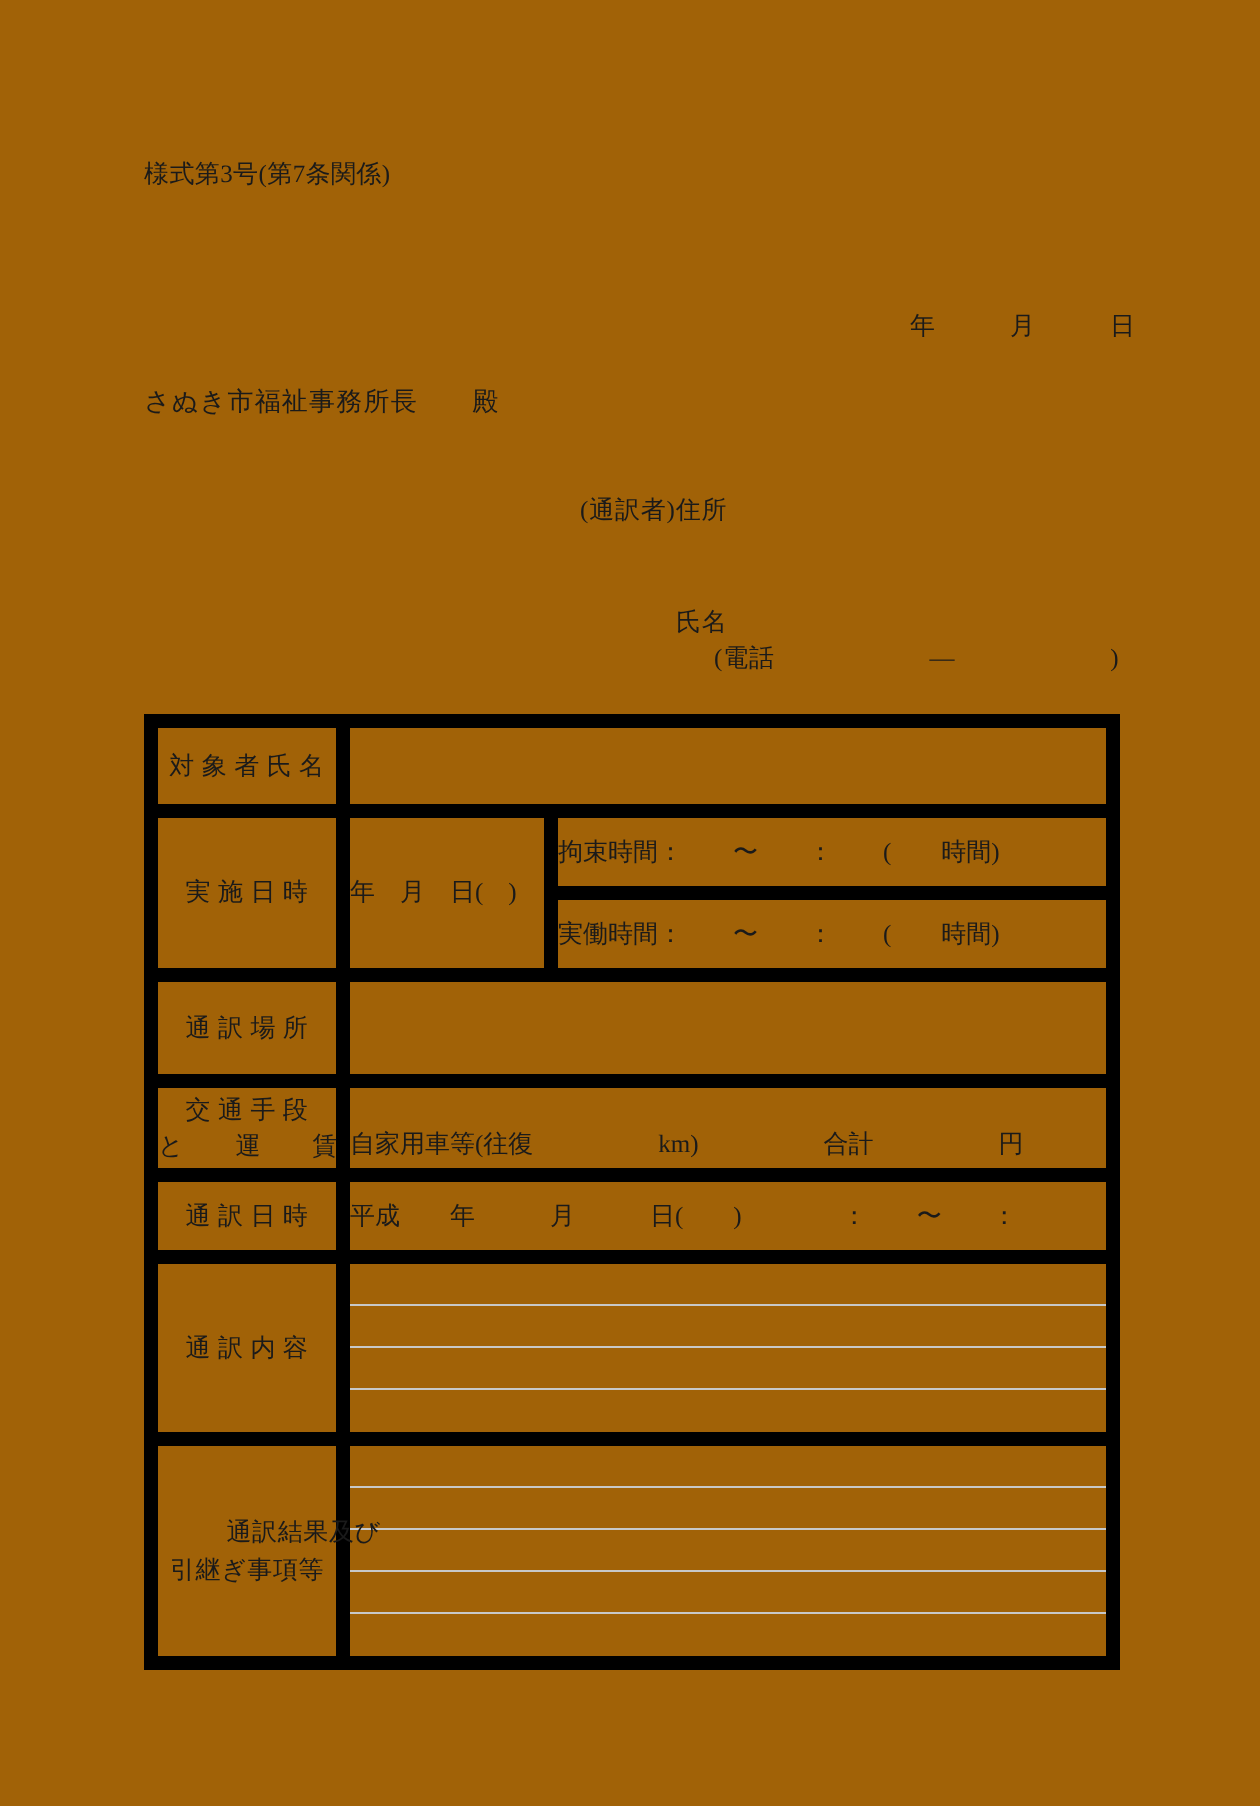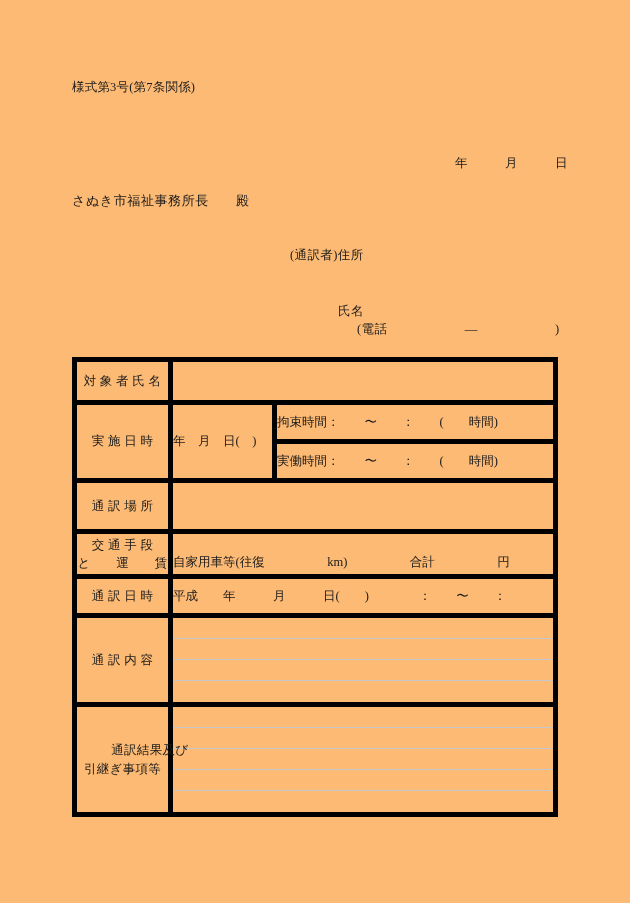--- a/index.html
+++ b/index.html
@@ -12,21 +12,21 @@
     height: 903px;
     font-family: "Liberation Serif", "DejaVu Serif", serif;
     color: #1a1a1a;
     position: relative;
     overflow: hidden;
   }
 
   .page {
     position: absolute;
     inset: 0;
-    background: #fdba74;
+    background: #a16207;
   }
 
   
   .form-code {
     position: absolute;
     left: 72px;
     top: 79px;
     font-size: 12.5px;
     letter-spacing: 0.2px;
     white-space: nowrap;
@@ -91,21 +91,21 @@
   
   .form-table {
     position: absolute;
     left: 72px;
     top: 357px;
     width: 481px;
     border-collapse: collapse;
     table-layout: fixed;
   }
   .form-table td {
-    border: 5px solid #000000;
+    border: 7px solid #000000;
     padding: 0;
     vertical-align: middle;
     font-size: 12.5px;
   }
 
   .lbl {
     width: 96px;
     text-align: center;
     white-space: pre;
     letter-spacing: 0.3px;

